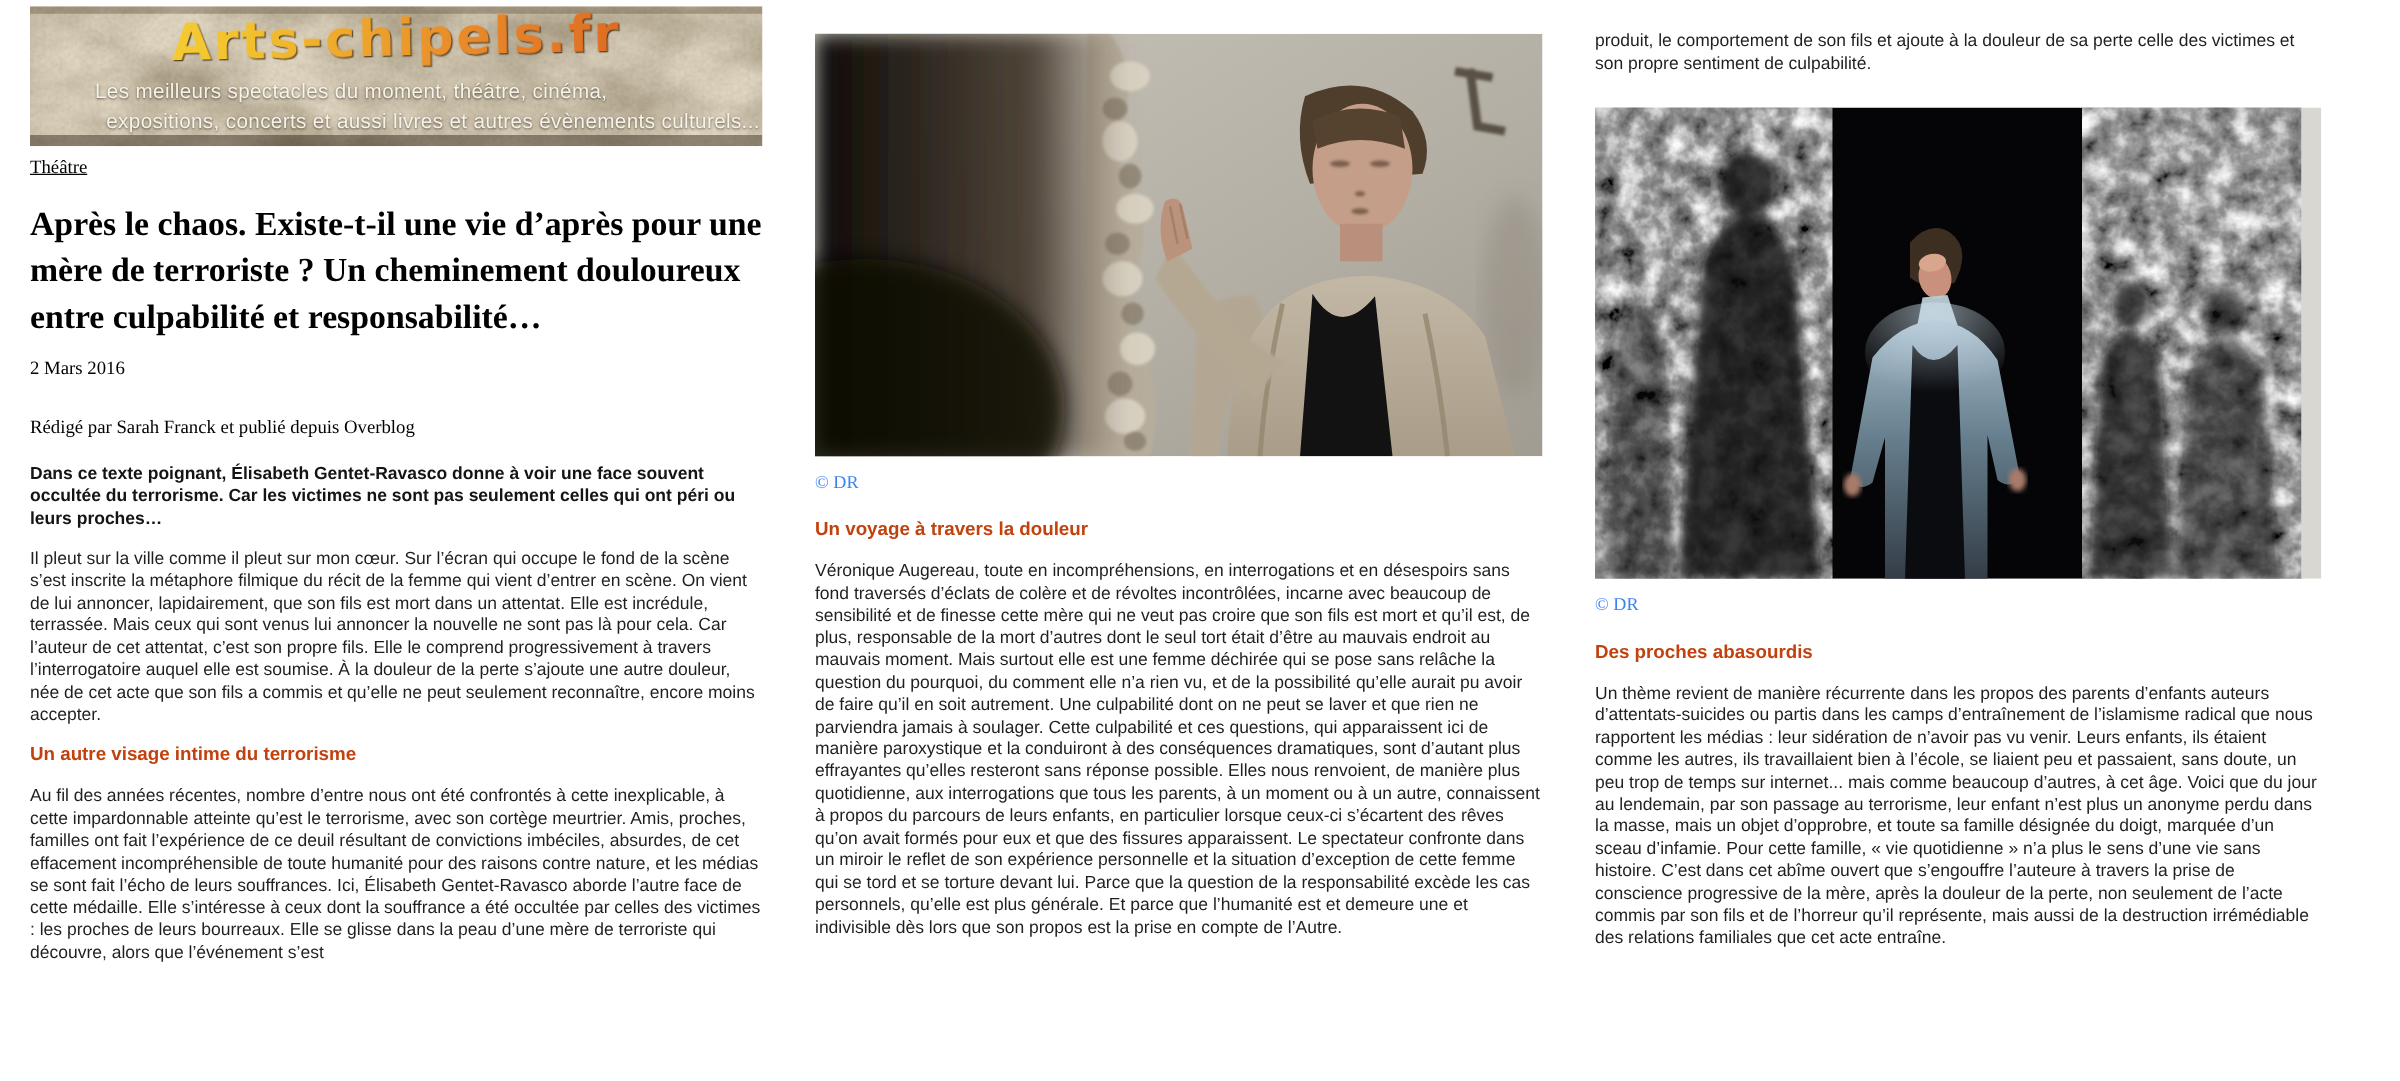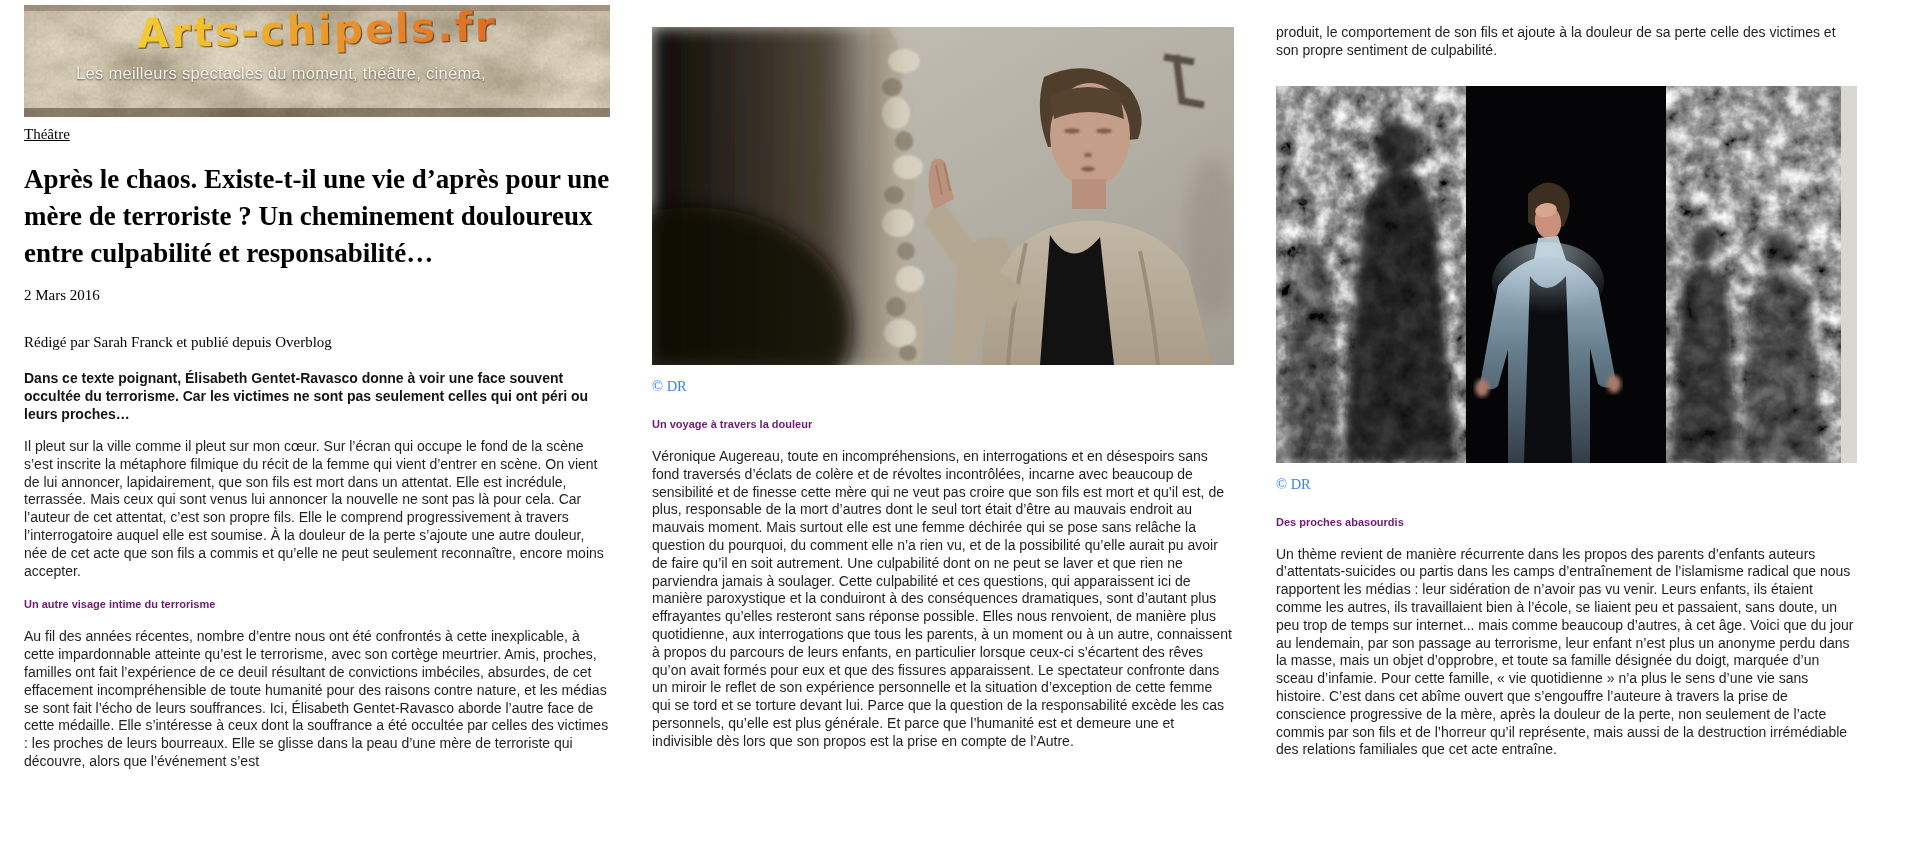--- a/index.html
+++ b/index.html
@@ -23,21 +23,21 @@
     text-shadow:0 1px 2px rgba(20,12,4,.65);letter-spacing:.3px;}
   .banner-tagline .tl2{display:block;margin-left:9px;}
 
   
   .category{display:inline-block;margin-top:9px;font-family:"Liberation Serif",serif;font-size:15px;color:#000000;text-decoration:underline;}
   h1.title{margin:18px 0 0 0;font-family:"Liberation Serif",serif;font-weight:bold;font-size:27px;line-height:37px;color:#000;}
   .date{margin-top:15px;font-family:"Liberation Serif",serif;font-size:15px;color:#000;}
   .byline{margin-top:30px;font-family:"Liberation Serif",serif;font-size:15px;color:#000;}
   p.lead{margin:18px 0 0 0;font-weight:bold;font-size:14px;line-height:18px;color:#141414;}
   p.body{margin:15px 0 0 0;font-size:14px;line-height:17.8px;color:#1f1f1f;}
-  h2.subhead{margin:15px 0 0 0;font-size:11px;line-height:18px;font-weight:bold;color:#701a75;}
+  h2.subhead{margin:15px 0 0 0;font-size:15px;line-height:18px;font-weight:bold;color:#c2410c;}
 
   
   .photo{display:block;}
   .photo svg{display:block;}
   .credit{margin-top:12px;font-family:"Liberation Serif",serif;font-size:14.5px;color:#3b82f6;}
   .col-right .cont{margin:0;}
   .col-right .photo{margin-top:26px;}
   .col-mid .credit,.col-right .credit{margin-top:13px;}
   .col-mid h2.subhead,.col-right h2.subhead{margin-top:20px;}
   .col-mid p.body,.col-right p.body{}
@@ -69,21 +69,21 @@
                 <feFuncA type="table" tableValues="1 1"></feFuncA>
               </feComponentTransfer>
           </filter>
         </defs>
         <rect width="586" height="112" filter="url(#sepiaTex)"></rect>
         <rect width="586" height="112" filter="url(#grainTex)" opacity="0.18" style="mix-blend-mode:multiply"></rect>
         <rect x="0" y="103" width="586" height="9" fill="#2e2417" opacity="0.45"></rect>
         <rect x="0" y="0" width="586" height="6" fill="#554631" opacity="0.35"></rect>
       </svg>
       <span class="banner-logo">Arts-chipels.fr</span>
-      <span class="banner-tagline"><span class="tl1">Les meilleurs spectacles du moment, théâtre, cinéma,</span></span>
+      <span class="banner-tagline"><span class="tl1">Les meilleurs spectacles du moment, théâtre, cinéma,</span><span class="tl2">expositions, concerts et aussi livres et autres évènements culturels...</span></span>
     </a>
 
     <a class="category" href="#">Théâtre</a>
 
     <h1 class="title">Après le chaos. Existe-t-il une vie d’après pour une mère de terroriste ? Un cheminement douloureux entre culpabilité et responsabilité…</h1>
 
     <div class="date">2 Mars 2016</div>
 
     <div class="byline">Rédigé par Sarah Franck et publié depuis Overblog</div>
 

